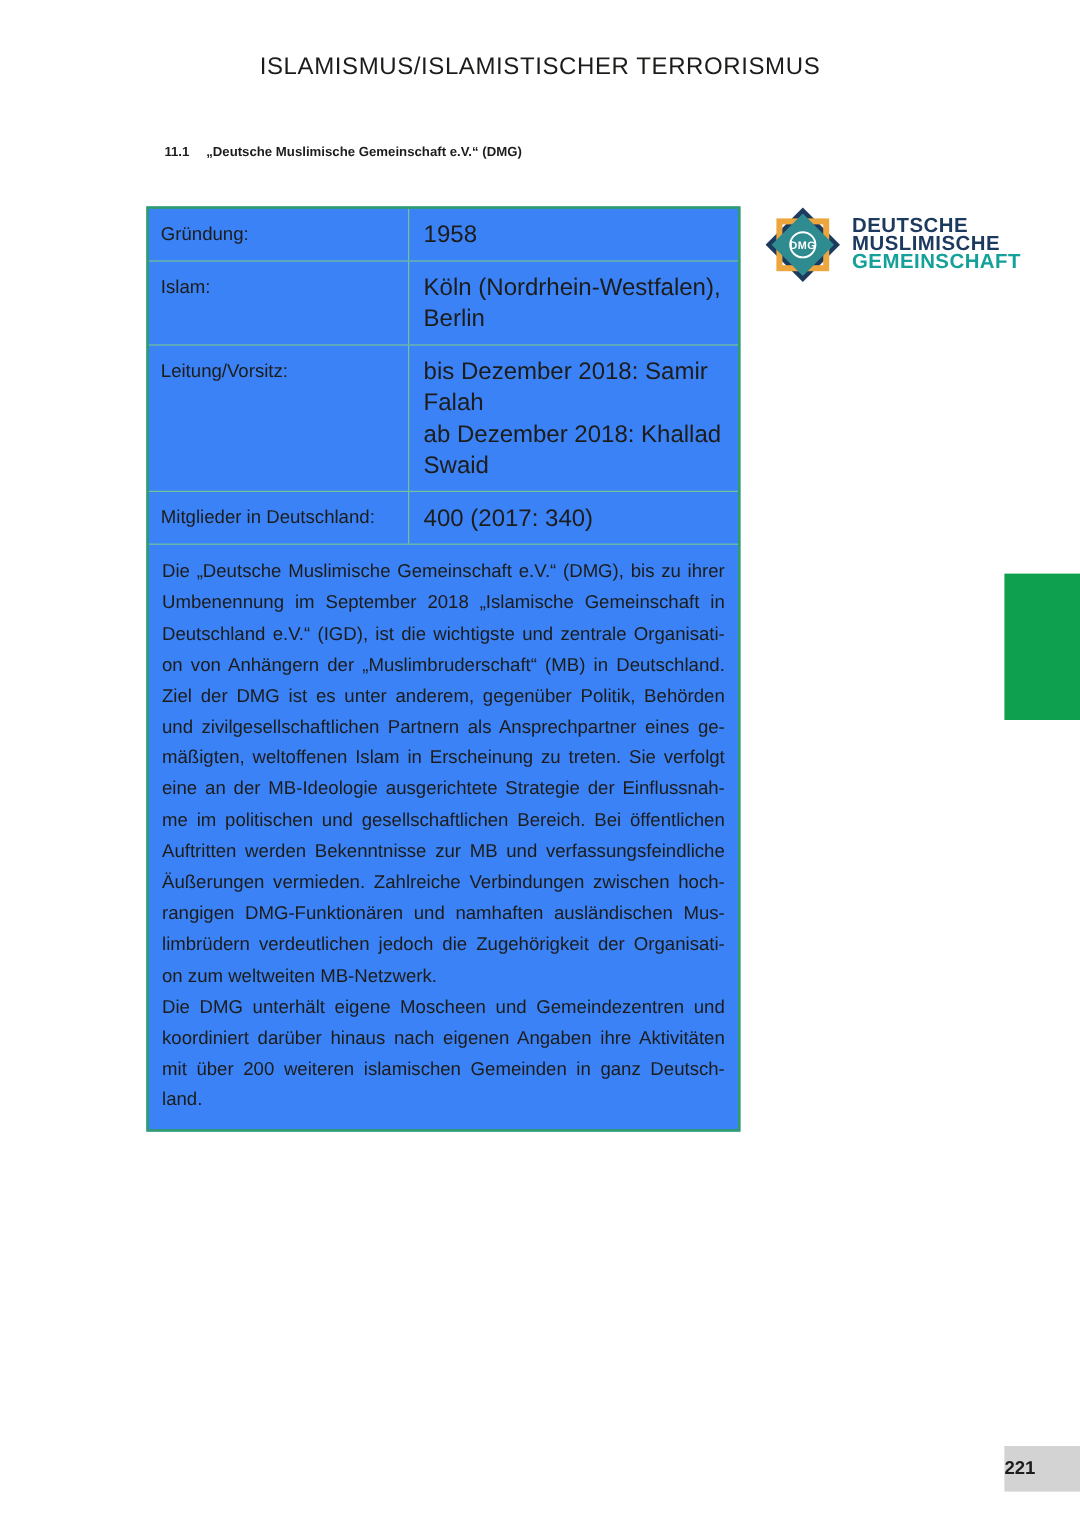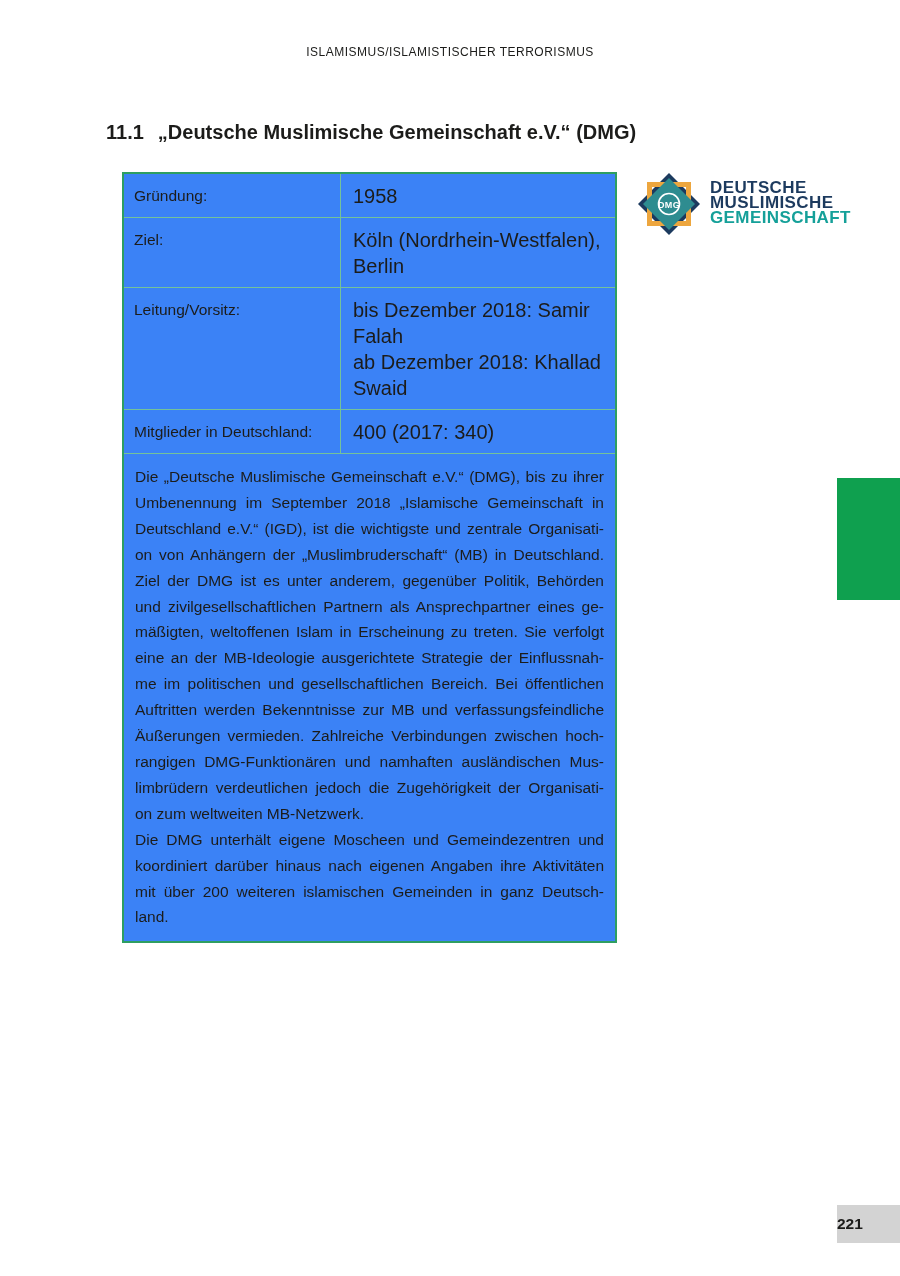--- a/index.html
+++ b/index.html
@@ -19,25 +19,25 @@
     width:900px;height:1276px;
     margin:0 auto;
     background:#ffffff;
     font-family:"Liberation Sans", sans-serif;
     color:var(--text);
     overflow:hidden;
   }
   .doc-header{
     position:absolute;top:45px;left:0;width:100%;
     text-align:center;
-    font-size:12px;letter-spacing:.5px;font-weight:normal;
+    font-size:20px;letter-spacing:.5px;font-weight:normal;
   }
   .section-heading{
-    position:absolute;top:121px;left:106px;
-    font-size:20px;font-weight:bold;white-space:nowrap;
+    position:absolute;top:121px;left:137px;
+    font-size:11px;font-weight:bold;white-space:nowrap;
   }
   .section-number{margin-right:14px;}
   .infobox{
     position:absolute;left:122px;top:172px;width:495px;
     border:2px solid var(--table-border);
     box-sizing:border-box;
     background:#3b82f6;
   }
   .info-row{display:flex;border-bottom:1px solid var(--table-divider);}
   .info-label{
@@ -104,21 +104,21 @@
     <span class="section-number">11.1</span><span>„Deutsche Muslimische Gemeinschaft e.V.“ (DMG)</span>
   </div>
 
   <div class="infobox">
     <div>
         <div class="info-row">
           <div class="info-label">Gründung:</div>
           <div class="info-value">1958</div>
         </div>
         <div class="info-row">
-          <div class="info-label">Ziel:</div>
+          <div class="info-label">Islam:</div>
           <div class="info-value">Köln (Nordrhein-Westfalen), Berlin</div>
         </div>
         <div class="info-row">
           <div class="info-label">Leitung/Vorsitz:</div>
           <div class="info-value">bis Dezember 2018: Samir Falah
 ab Dezember 2018: Khallad Swaid</div>
         </div>
         <div class="info-row">
           <div class="info-label">Mitglieder in Deutschland:</div>
           <div class="info-value">400 (2017: 340)</div>

